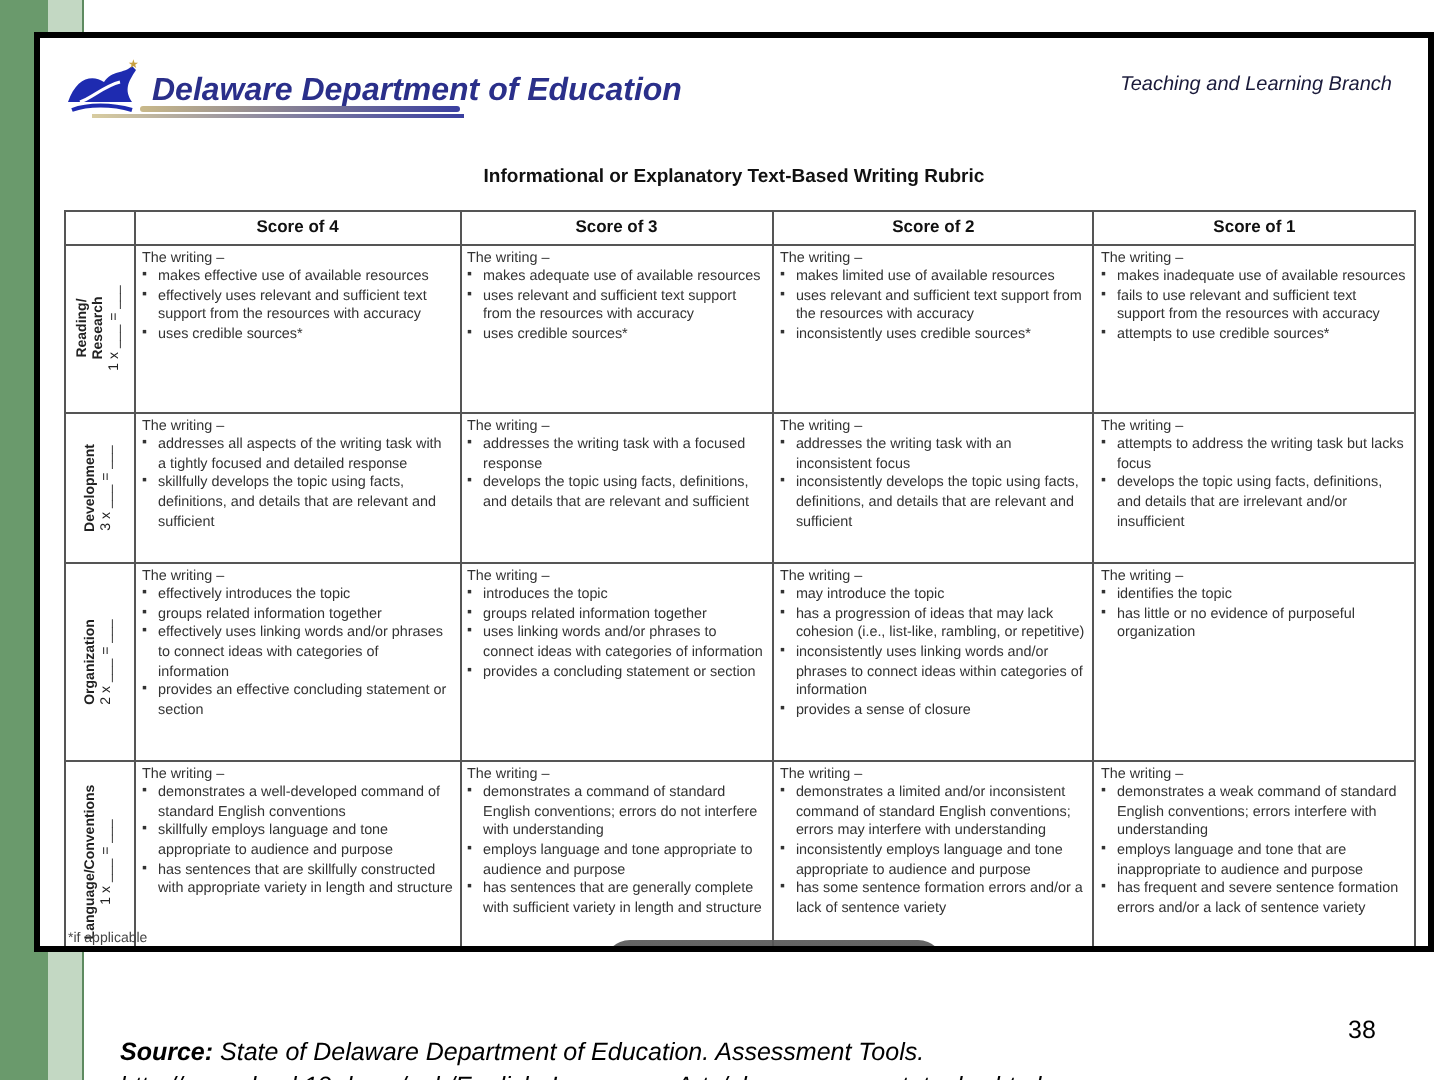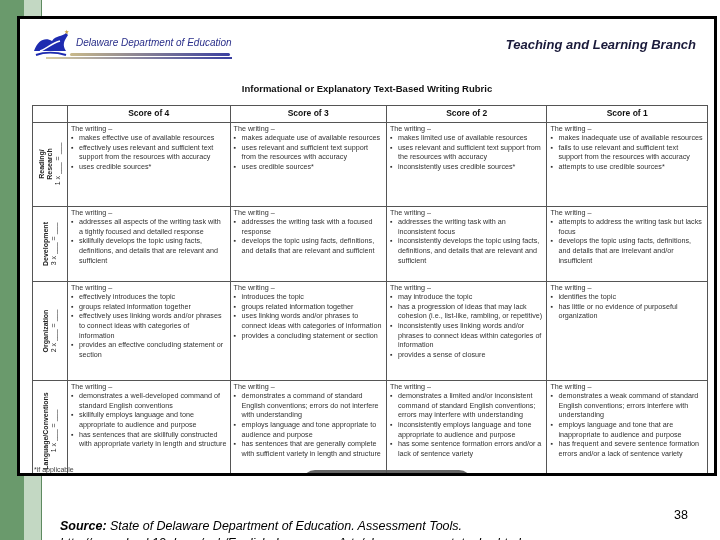--- a/index.html
+++ b/index.html
@@ -1,24 +1,24 @@
 <!DOCTYPE html>
 <html><head>
 <meta charset="utf-8">
 <style>
   * { box-sizing: border-box; margin: 0; padding: 0; }
   html, body { width: 720px; height: 540px; overflow: hidden; background: #ffffff; font-family: "Liberation Sans", sans-serif; }
   .bar-dark { position: absolute; left: 0; top: 0; width: 24px; height: 540px; background: #6a9a6c; }
   .bar-light { position: absolute; left: 24px; top: 0; width: 18px; height: 540px; background: #c3d8c3; border-right: 1px solid #5e8a60; }
   .doc { position: absolute; left: 17px; top: 16px; width: 700px; height: 460px; background: #fff; border: 3px solid #000; overflow: hidden; }
   .logo { position: absolute; left: 12px; top: 10px; width: 200px; height: 36px; }
-  .logo-text { position: absolute; left: 44px; top: 8px; font-size: 10px; font-style: italic; font-weight: normal; color: #2a2f8a; white-space: nowrap; text-align: right; }
+  .logo-text { position: absolute; left: 44px; top: 8px; font-size: 16px; font-style: italic; font-weight: bold; color: #2a2f8a; white-space: nowrap; text-align: right; }
   .logo-rule { position: absolute; left: 38px; top: 24px; width: 160px; height: 3px; background: linear-gradient(to right, #c9b98a, #3a3fa0); border-radius: 2px; }
   .logo-rule2 { position: absolute; left: 14px; top: 28px; width: 186px; height: 2px; background: linear-gradient(to right, #d8cca0, #3a3fa0); }
-  .branch { position: absolute; right: 18px; top: 18px; font-size: 13px; font-style: italic; font-weight: bold; color: #1a1a3a; }
+  .branch { position: absolute; right: 18px; top: 18px; font-size: 10px; font-style: italic; font-weight: normal; color: #1a1a3a; }
   .title { position: absolute; left: 0; right: 0; top: 38px; text-align: center; font-size: 9.5px; font-weight: bold; color: #111; line-height: 12px; margin-top: 26px; }
   table.rubric { position: absolute; left: 12px; top: 71px; width: 676px; border-collapse: collapse; table-layout: fixed; font-size: 7.2px; color: #333; line-height: 9.6px; margin-top: 15px; }
   table.rubric th, table.rubric td { border: 1px solid #555; vertical-align: top; padding: 1px 3px; }
   table.rubric th { font-size: 8.5px; font-weight: bold; color: #111; text-align: center; padding: 3px; height: 16px; }
   td.rowlabel { position: relative; padding: 0; }
   .rowlabel-inner { position: absolute; left: 50%; top: 50%; transform: translate(-50%, -50%) rotate(-90deg); white-space: nowrap; text-align: center; font-size: 7px; font-weight: bold; color: #222; line-height: 8px; }
   .rowlabel-inner .formula { font-weight: normal; }
   ul.crit { list-style: none; }
   ul.crit li { padding-left: 8px; position: relative; }
   ul.crit li::before { content: "\25AA"; position: absolute; left: 0; top: 0; font-size: 7px; }

